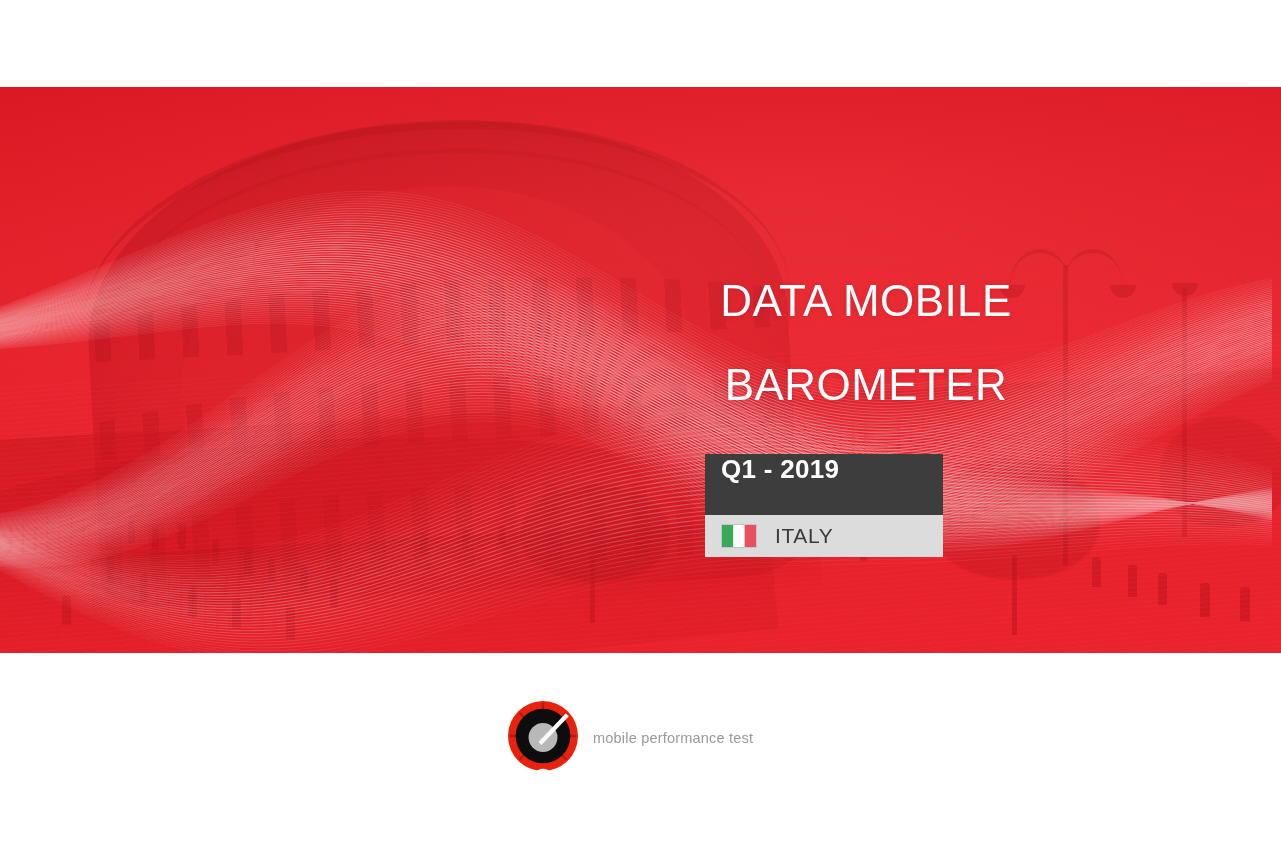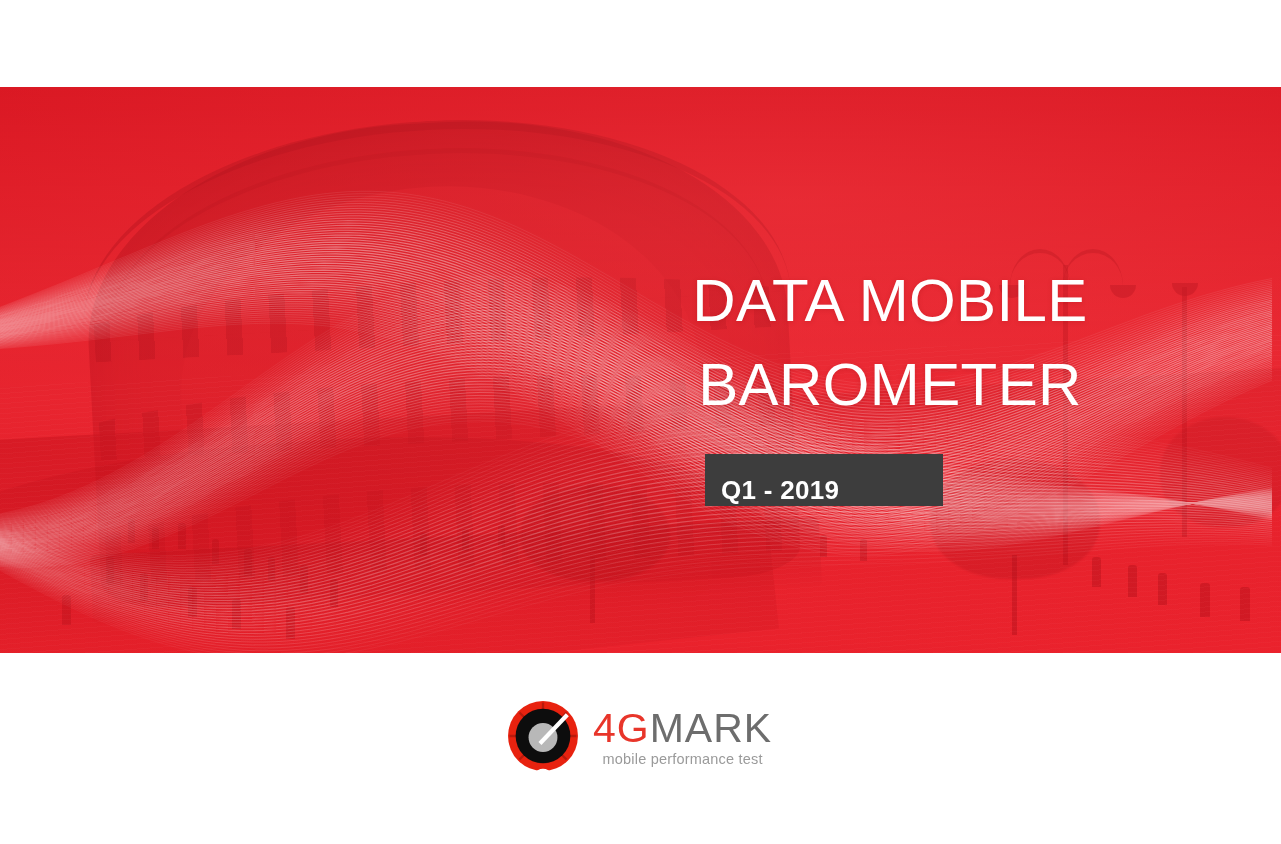--- a/index.html
+++ b/index.html
@@ -206,45 +206,45 @@
   #wave-ribbon {
     position: absolute;
     inset: 0;
     pointer-events: none;
   }
   #wave-ribbon svg { display: block; width: 100%; height: 100%; }
 
   
   #hero-title {
     position: absolute;
-    left: 620px;
+    left: 596px;
     top: 172px;
     width: 540px;
     text-align: center;
     color: #ffffff;
-    font-size: 60px;
+    font-size: 44px;
     line-height: 84px;
     font-weight: 300;
     letter-spacing: 0.4px;
     text-shadow: 0 1px 5px rgba(120,0,10,0.18);
     white-space: pre-line;
   }
 
   
   #period-badge {
     position: absolute;
     left: 705px;
     top: 367px;
     width: 238px;
   }
   #period-bar {
-    height: 52px;
+    height: 61px;
     background: #3d3d3d;
     display: flex;
-    align-items: flex-end;
+    align-items: flex-start;
     padding-left: 16px;
     box-sizing: border-box;
   }
   #period-label {
     color: #ffffff;
     font-size: 26px;
     font-weight: bold;
     letter-spacing: 0.3px;
   }
   #country-bar {
@@ -538,20 +538,30 @@
     </svg>
   </div>
 
   <div id="hero-title">DATA MOBILE
 BAROMETER</div>
 
   <div id="period-badge">
     <div id="period-bar">
       <span id="period-label">Q1 - 2019</span>
     </div>
+    <div id="country-bar">
+      <span id="flag-icon">
+        <svg width="34" height="22" viewBox="0 0 3 2" preserveAspectRatio="none">
+          <rect x="0" y="0" width="1" height="2" fill="#3ba85a"></rect>
+          <rect x="1" y="0" width="1" height="2" fill="#ffffff"></rect>
+          <rect x="2" y="0" width="1" height="2" fill="#e8505f"></rect>
+        </svg>
+      </span>
+      <span id="country-label">ITALY</span>
+    </div>
   </div>
 </div>
 
 <div id="brand-logo">
   <span id="gauge-icon">
     <svg width="76" height="76" viewBox="0 0 100 100">
       <defs>
         <clipPath id="notch">
           <path d="M0,0 H100 V100 H62 A14,14 0 0 0 38,100 H0 Z"></path>
         </clipPath>
@@ -567,18 +577,15 @@
           <line x1="19" y1="81" x2="33" y2="67"></line>
           <line x1="81" y1="81" x2="67" y2="67"></line>
         </g>
         <circle cx="50" cy="50" r="36" fill="#0d0d0d"></circle>
       </g>
       <circle cx="50" cy="52" r="19" fill="#b8b8b8"></circle>
       <path d="M44,58 L80,20 L84,24 L48,62 Z" fill="#ffffff"></path>
     </svg>
   </span>
   <span id="logo-text">
-    <span id="logo-wordmark">
-      <span id="logo-4g">4G</span><span id="logo-mark">MARK</span>
-    </span>
     <span id="logo-tagline" style="display:block;text-align:center;">mobile performance test</span>
   </span>
 </div>
 
 </body></html>

